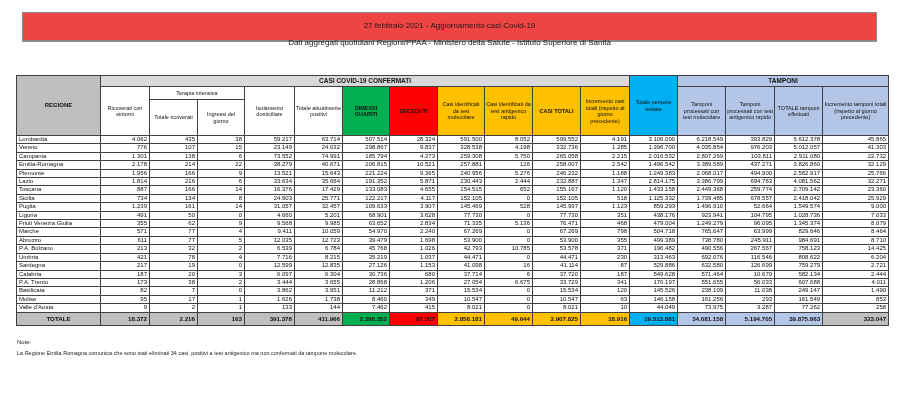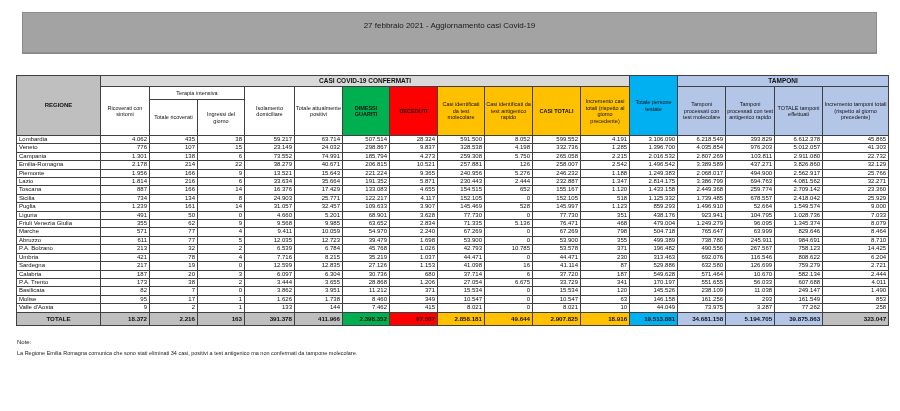--- a/index.html
+++ b/index.html
@@ -3,22 +3,22 @@
 <meta charset="utf-8">
 <style>
   * { box-sizing: border-box; }
   html, body {
     width: 900px; height: 411px; margin: 0; padding: 0;
     background: #ffffff; overflow: hidden;
     font-family: "Liberation Sans", "DejaVu Sans", sans-serif;
     -webkit-font-smoothing: antialiased;
   }
   .title-box {
-    position: absolute; left: 22px; top: 12px; width: 855px; height: 42px;
-    border: 1px solid #8c8c8c; border-bottom-width: 2px; background: #a3a3a3;
+    position: absolute; left: 22px; top: 12px; width: 855px; height: 30px;
+    border: 1px solid #8c8c8c; border-bottom-width: 2px; background: #ef4444;
     text-align: center; padding-top: 4px;
   }
   .title-box .line { font-size: 8px; color: #1a1a1a; line-height: 17px; }
   table.covid {
     position: absolute; left: 16px; top: 75px;
     border-collapse: collapse; table-layout: fixed; width: 872px;
   }
   table.covid th, table.covid td {
     border: 1px solid #404040; overflow: hidden;
     color: #111; vertical-align: middle;
@@ -53,20 +53,21 @@
   tr.total-row td:nth-child(13) { background: var(--cyan); }
   tr.total-row td:nth-child(n+14):nth-child(-n+16) { background: var(--lblue); }
   .note-label { position: absolute; left: 17px; top: 339px; font-size: 6px; color: #222; }
   .note-text  { position: absolute; left: 17px; top: 350px; font-size: 5.5px; color: #222; }
 </style>
 </head>
 <body>
 
 <div class="title-box">
   <div class="line">27 febbraio 2021 - Aggiornamento casi Covid-19</div>
+  <div class="line">Dati aggregati quotidiani Regioni/PPAA - Ministero della Salute - Istituto Superiore di Sanità</div>
 </div>
 
 <table class="covid">
   <colgroup>
     <col style="width:84px">
       <col style="width:49px">
       <col style="width:48px">
       <col style="width:47px">
     <col style="width:50px">
       <col style="width:48px">

